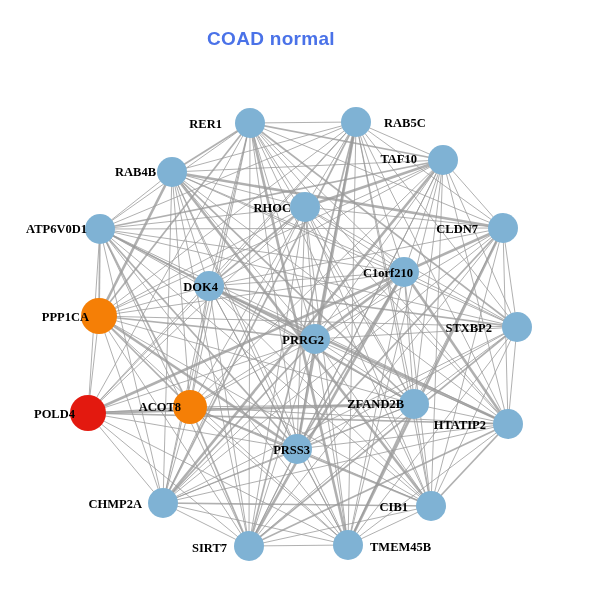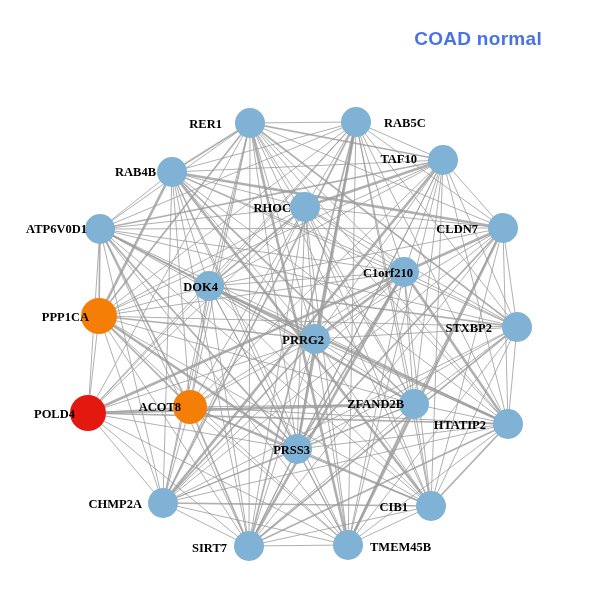--- a/index.html
+++ b/index.html
@@ -13,21 +13,21 @@
     height: 600px;
     background: #ffffff;
     overflow: hidden;
     font-family: "Liberation Serif", "DejaVu Serif", serif;
   }
   #chart-title {
     position: absolute;
     top: 28px;
     left: 0;
     width: 542px;
-    text-align: right;
+    text-align: center;
     font-family: "Liberation Sans", "DejaVu Sans", sans-serif;
     font-weight: bold;
     font-size: 19px;
     color: #4a72e8;
     letter-spacing: 0.3px;
   }
   #graph-svg {
     position: absolute;
     top: 0;
     left: 0;

